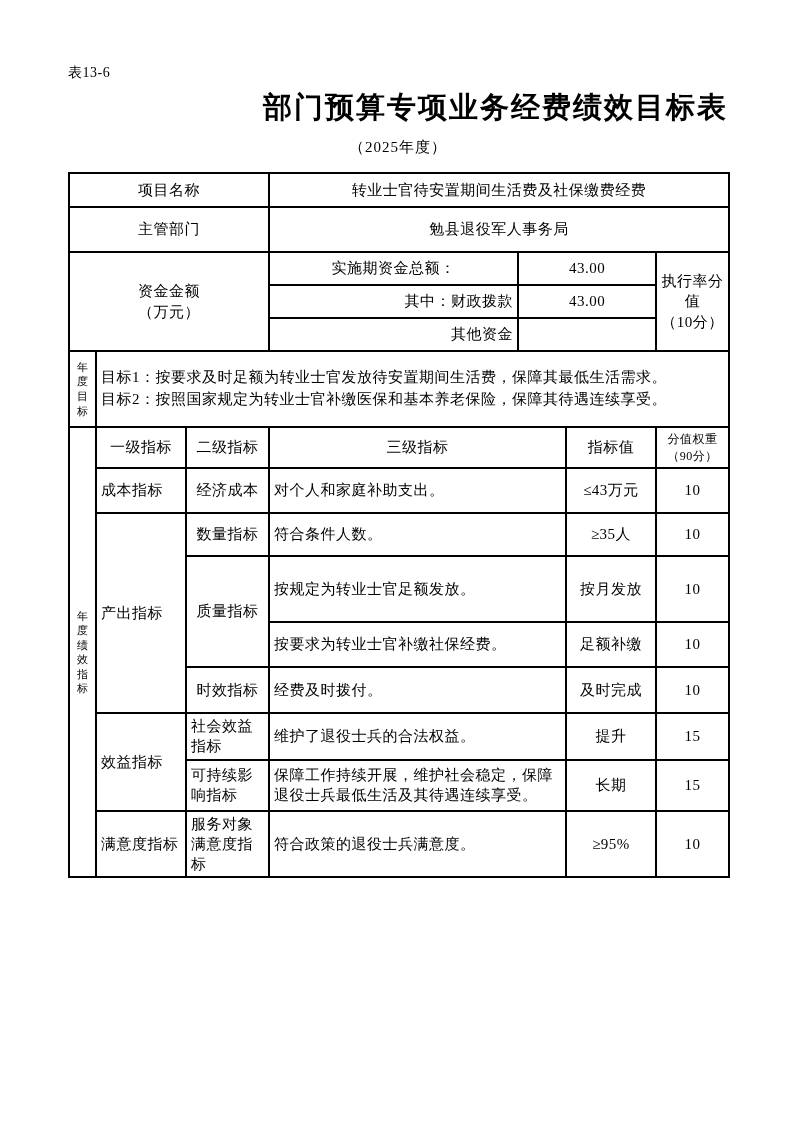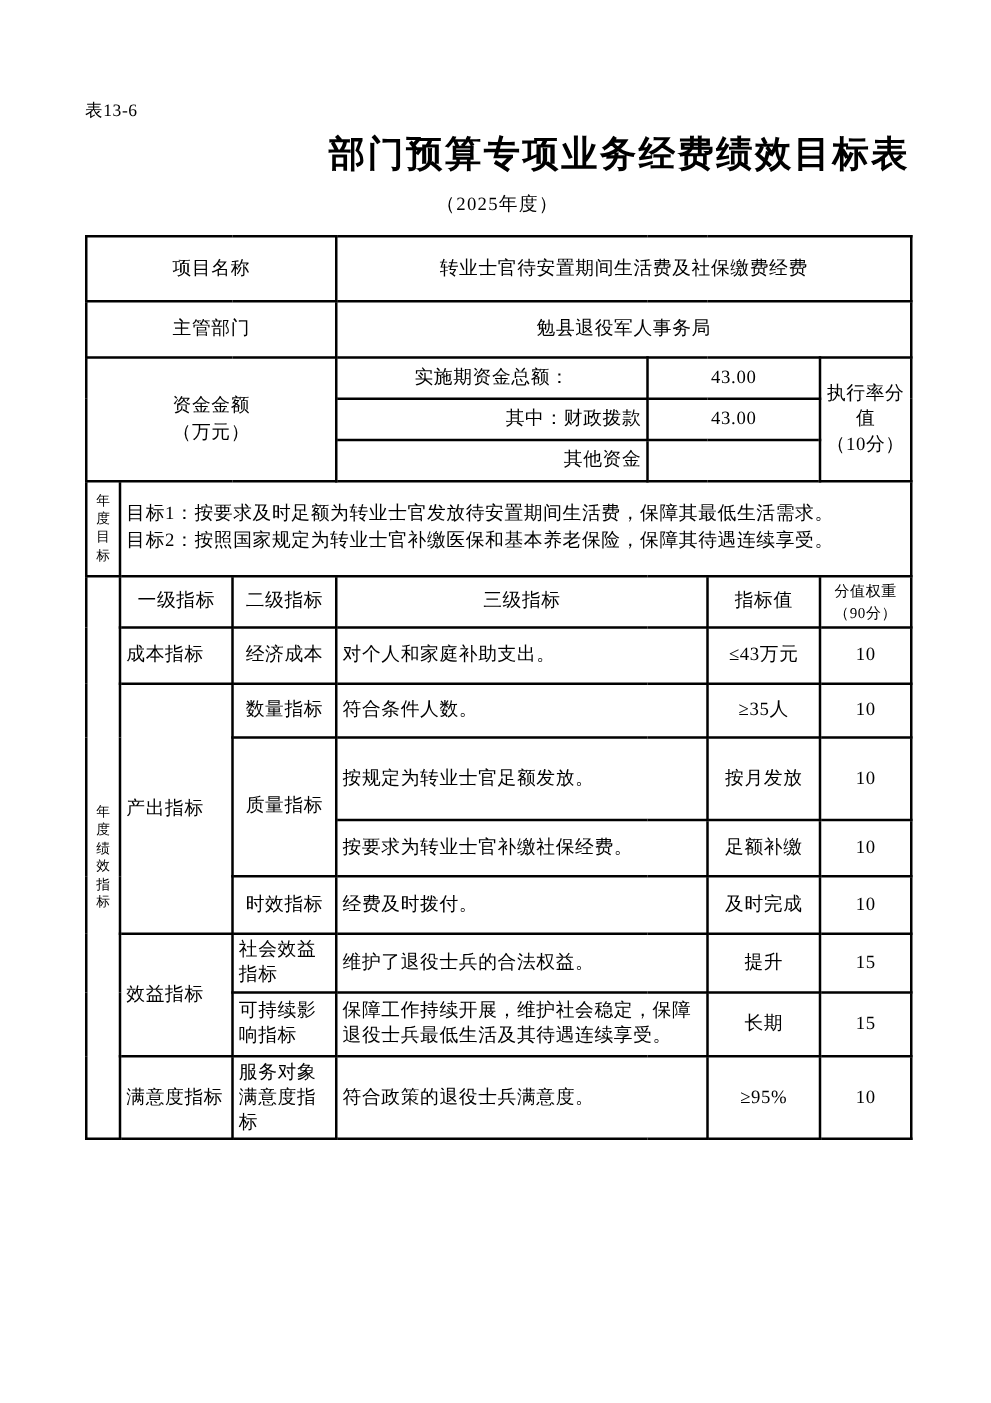--- a/index.html
+++ b/index.html
@@ -16,21 +16,21 @@
     background: #ffffff;
     overflow: hidden;
   }
   .content {
     position: absolute;
     left: 68px;
     top: 0;
     width: 660px;
   }
   .table-label {
-    padding-top: 80px;
+    padding-top: 64px;
     font-size: 14px;
     letter-spacing: 0.5px;
     font-family: Liberation Serif, serif;
   }
   .title {
     margin: 6px 0 0 0;
     text-align: right;
     font-family: "Liberation Sans", "DejaVu Sans", sans-serif;
     font-weight: bold;
     font-size: 29px;
@@ -90,21 +90,21 @@
         <col style="width:27px">
           <col style="width:90px">
           <col style="width:83px">
         <col style="width:249px">
           <col style="width:48px">
           <col style="width:90px">
           <col style="width:73px">
       </colgroup>
 
       <tbody>
-          <tr style="height:52px">
+          <tr style="height:34px">
         <td colspan="3" class="c">项目名称</td>
         <td colspan="4" class="c">转业士官待安置期间生活费及社保缴费经费</td>
       </tr>
 
       <tr style="height:45px">
         <td colspan="3" class="c">主管部门</td>
         <td colspan="4" class="c">勉县退役军人事务局</td>
       </tr>
 
       <tr style="height:33px">

